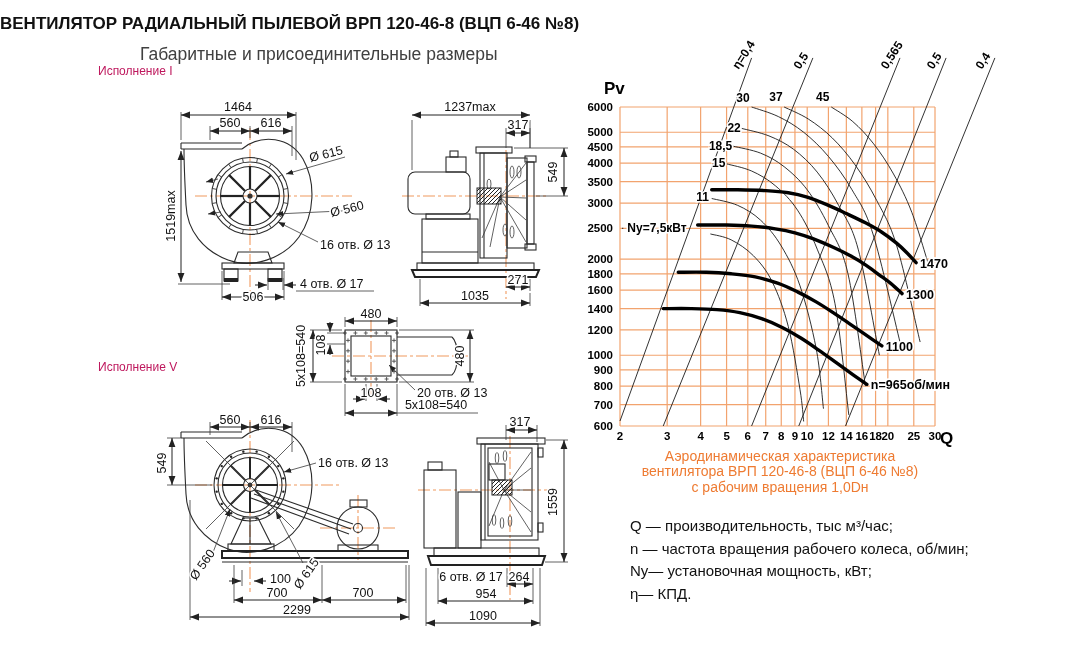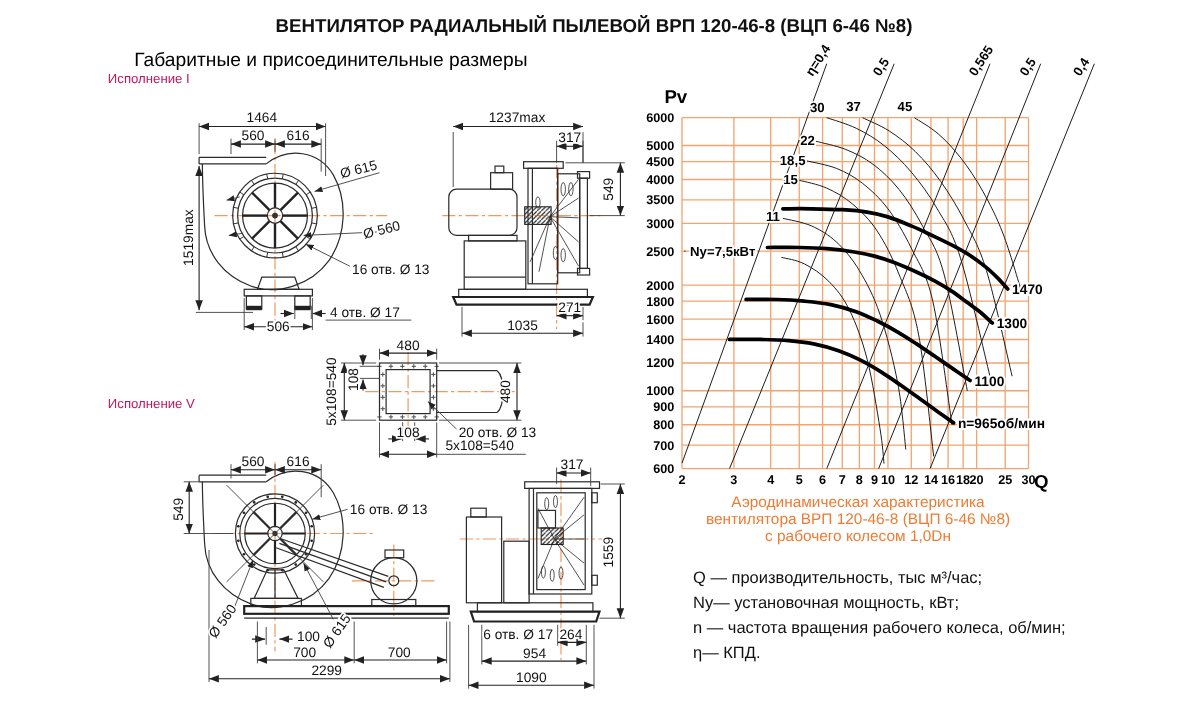--- a/index.html
+++ b/index.html
@@ -1,20 +1,20 @@
 <!DOCTYPE html>
 <html><head>
 <meta charset="utf-8">
 <style>
   html,body{margin:0;padding:0;background:#fff;}
   .page{position:relative;width:1080px;height:657px;background:#fff;overflow:hidden;
         font-family:"Liberation Sans",sans-serif;color:#111;}
-  .title{position:absolute;top:14px;left:0;width:100%;text-align:center;
+  .title{position:absolute;top:14px;left:0;width:100%;text-align:left;
          font-size:17px;font-weight:bold;}
-  .subtitle{position:absolute;top:44px;left:122px;font-size:17.5px;color:#000000;}
+  .subtitle{position:absolute;top:44px;left:140px;font-size:17.5px;color:#404040;}
   .exec-label{position:absolute;font-size:12px;color:#be185d;}
   #exec1{top:64px;left:98px;}
   #exec5{top:360px;left:98px;}
   .caption{position:absolute;top:449px;left:572px;width:416px;text-align:center;
            color:#ee7b32;font-size:14px;line-height:1.1;}
   .legend{position:absolute;top:515px;left:630px;font-size:15px;line-height:1.5;}
   svg{position:absolute;left:0;top:0;}
   .o{stroke:#2b2b2b;fill:none;stroke-width:1.1;}
   .o2{stroke:#222;fill:none;stroke-width:2;}
   .el{stroke:#3a3a3a;stroke-width:0.8;fill:none;}
@@ -529,22 +529,22 @@
         <path d="M678.2501076339834,272.2674761051435C682.9254301142437,272.2674761051435,697.4862353939425,272.01233549859614,706.3020425155453,272.2674761051435C715.1178496371481,272.52261671169083,722.9790356743136,273.0242811220068,731.1449503636002,273.79831974442766C739.3108650528867,274.5723583668485,747.4369237219638,275.3186631301011,755.2975306512647,276.91170783966845C763.1581375805655,278.50475254923583,771.2730730221647,280.8654329527899,778.3085919394052,283.35658800183205C785.3441108566458,285.8477430508742,791.2017965506778,288.7753996196078,797.5106441547083,291.8586381339215C803.8194917587388,294.94187664823517,810.2191839913693,298.3939025929873,816.1616775635882,301.8560190877142C822.1041711358072,305.3181355824411,827.4542520663025,308.88801449643324,833.1656055880221,312.63133710228294C838.8769591097417,316.37465970813264,845.0474515847286,320.64315252169365,850.4297986939059,324.31595472281236C855.8121458030832,327.9887569239311,860.2196663610807,331.07800546433054,865.4596882430864,334.6681503089952C870.699710125092,338.2582951536599,879.1348896954642,343.99204487716617,881.8699299859397,345.8568237908004" class="thick"></path>
         <text x="885.8699299859397" y="350.8568237908004" class="rlab" text-anchor="start">1100</text>
         <path d="M663.220218084803,308.6154054910243C667.9432322055627,308.6154054910243,682.6143614335591,308.44988514097406,691.5583028093613,308.6154054910243C700.5022441851635,308.7809258410746,708.8493870153712,308.93920565611626,716.8838663396164,309.60852759132604C724.9183456638615,310.2778495265358,732.187593524796,311.0857051197537,739.7651787548319,312.63133710228294C747.3427639848679,314.1769690848122,755.1938172915874,316.37396518902557,762.3493777198323,318.88231948650133C769.5049381480773,321.3906737839771,776.2162455824656,324.44547856802586,782.6985413243016,327.6814628871375C789.1808370661375,330.91744720624916,795.3102346136847,334.6123669430157,801.2431521708479,338.2982254011713C807.1760697280112,341.9840838593269,812.5158539513629,345.7902480720599,818.2960466672811,349.79661363607136C824.0762393831992,353.8029792000828,830.1716731709791,358.21525317674457,835.9243084663565,362.33641878523986C841.6769437617338,366.45758439373515,847.6557183168779,370.8424224429007,852.8118584395451,374.5236072870429C857.9679985622122,378.2047921311851,864.5196007418899,382.77354108958474,866.8611492023589,384.4235278500931" class="thick"></path>
         <text x="870.8611492023589" y="389.4235278500931" class="rlab" text-anchor="start">n=965об/мин</text>
       </g>
   </svg>
 
   <div class="caption">
     <div>Аэродинамическая характеристика</div>
     <div>вентилятора ВРП 120-46-8 (ВЦП 6-46 №8)</div>
-    <div>с рабочего колесом 1,0Dн</div>
+    <div>с рабочим вращения 1,0Dн</div>
   </div>
 
   <div class="legend">
     <div>Q — производительность, тыс м³/час;</div>
+    <div>n — частота вращения рабочего колеса, об/мин;</div>
     <div>Ny— установочная мощность, кВт;</div>
-    <div>n — частота вращения рабочего колеса, об/мин;</div>
     <div>η— КПД.</div>
   </div>
 </div>
 
 </body></html>

